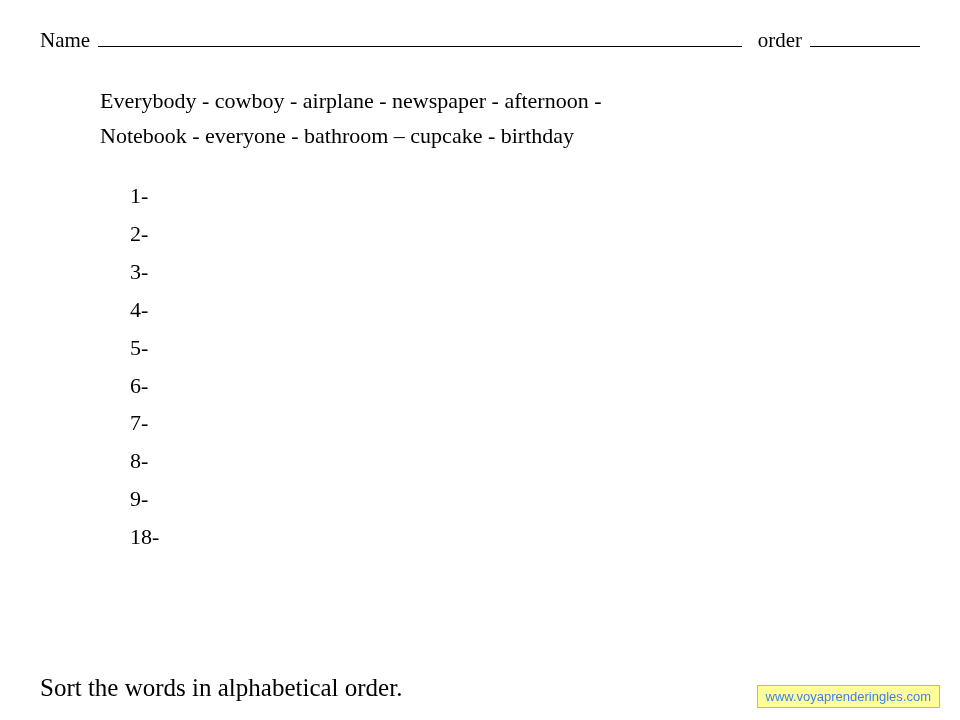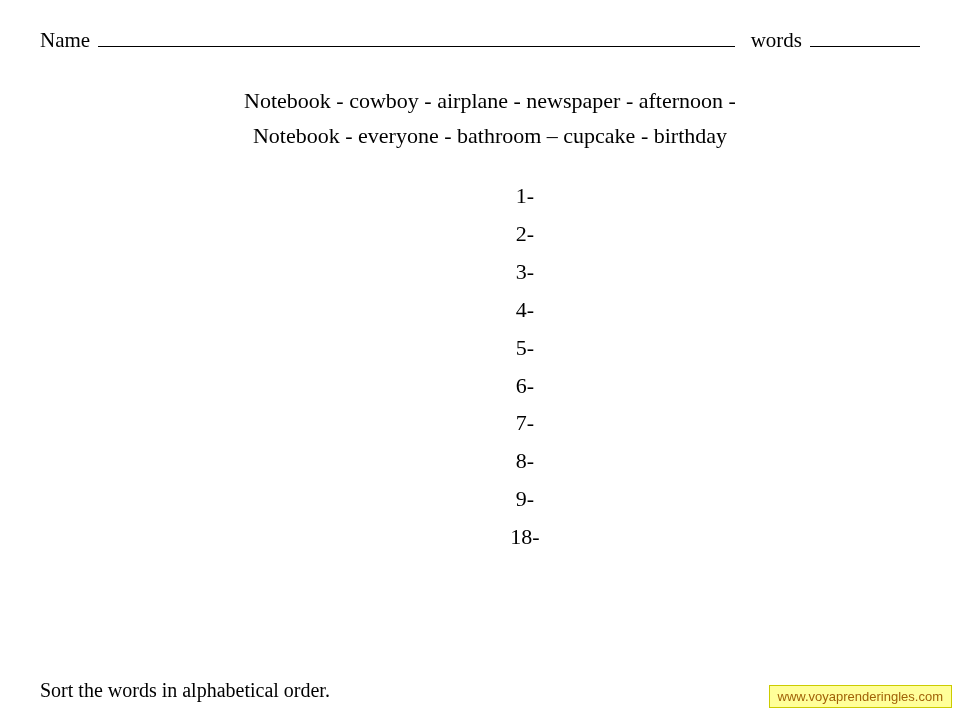--- a/index.html
+++ b/index.html
@@ -17,21 +17,20 @@
       color: #000000;
       position: relative;
       overflow: hidden;
     }
 
     .page {
       width: 960px;
       height: 720px;
       padding: 28px 40px 20px 40px;
       position: relative;
-      text-align: center;
     }
 
     .header-line {
       display: flex;
       align-items: baseline;
       gap: 0;
       margin-bottom: 30px;
       font-size: 21px;
     }
 
@@ -74,49 +73,49 @@
 
     .numbered-item {
       font-size: 22px;
       line-height: 1.72;
     }
 
     .footer {
       position: absolute;
       bottom: 18px;
       left: 40px;
-      font-size: 20px;
+      font-size: 25px;
     }
 
     .watermark {
       position: absolute;
       bottom: 12px;
-      right: 8px;
+      right: 20px;
       background: #ffff99;
       border: 1px solid #cccc00;
       padding: 3px 8px;
       font-size: 13px;
-      color: #a16207;
+      color: #3b82f6;
       font-family: Arial, sans-serif;
     }
   </style>
 </head>
 <body>
 
 <div class="page">
 
   <div class="header-line">
     <span class="name-label">Name</span>
     <div class="name-line"></div>
-    <span class="date-label">words</span>
+    <span class="date-label">order</span>
     <div class="date-line"></div>
   </div>
 
   <div class="word-bank">
-    <div>Notebook - cowboy - airplane - newspaper - afternoon -</div>
+    <div>Everybody - cowboy - airplane - newspaper - afternoon -</div>
     <div>Notebook - everyone - bathroom – cupcake - birthday</div>
   </div>
 
   <div class="numbered-list">
     <div class="numbered-item">1-</div>
     <div class="numbered-item">2-</div>
     <div class="numbered-item">3-</div>
     <div class="numbered-item">4-</div>
     <div class="numbered-item">5-</div>
     <div class="numbered-item">6-</div>

